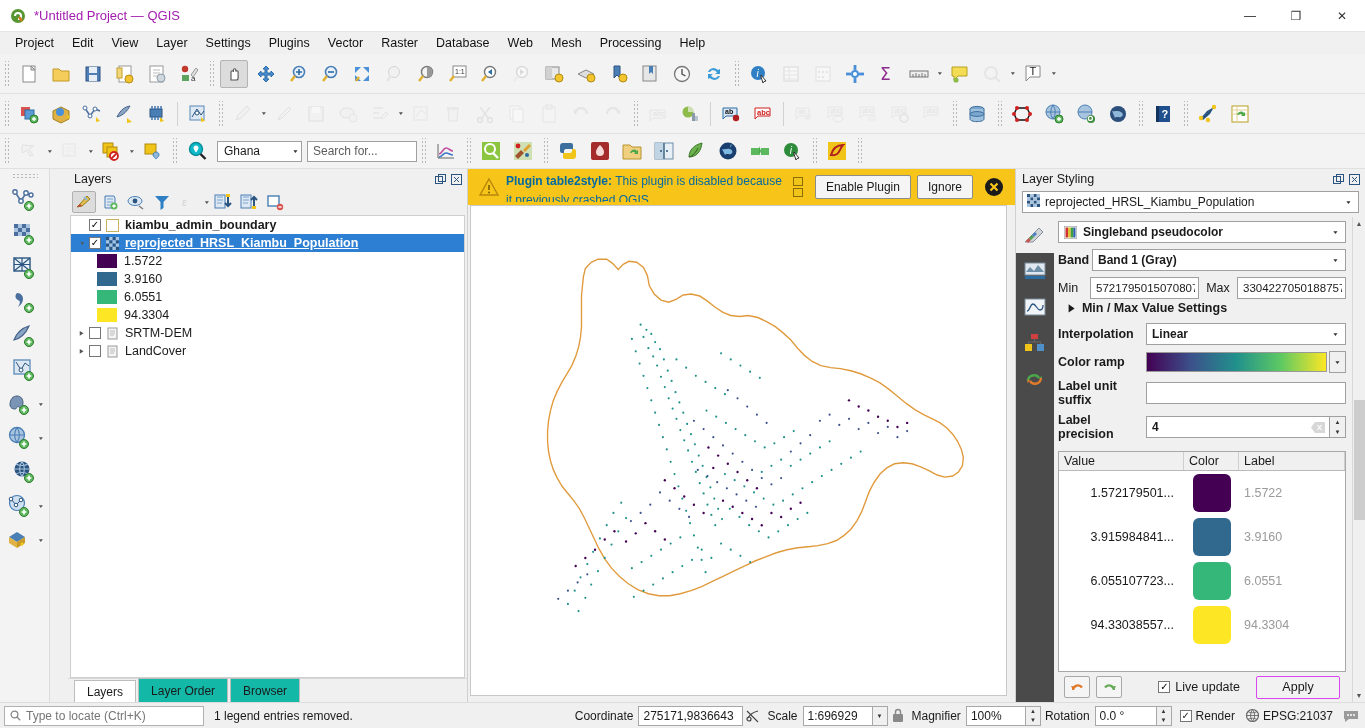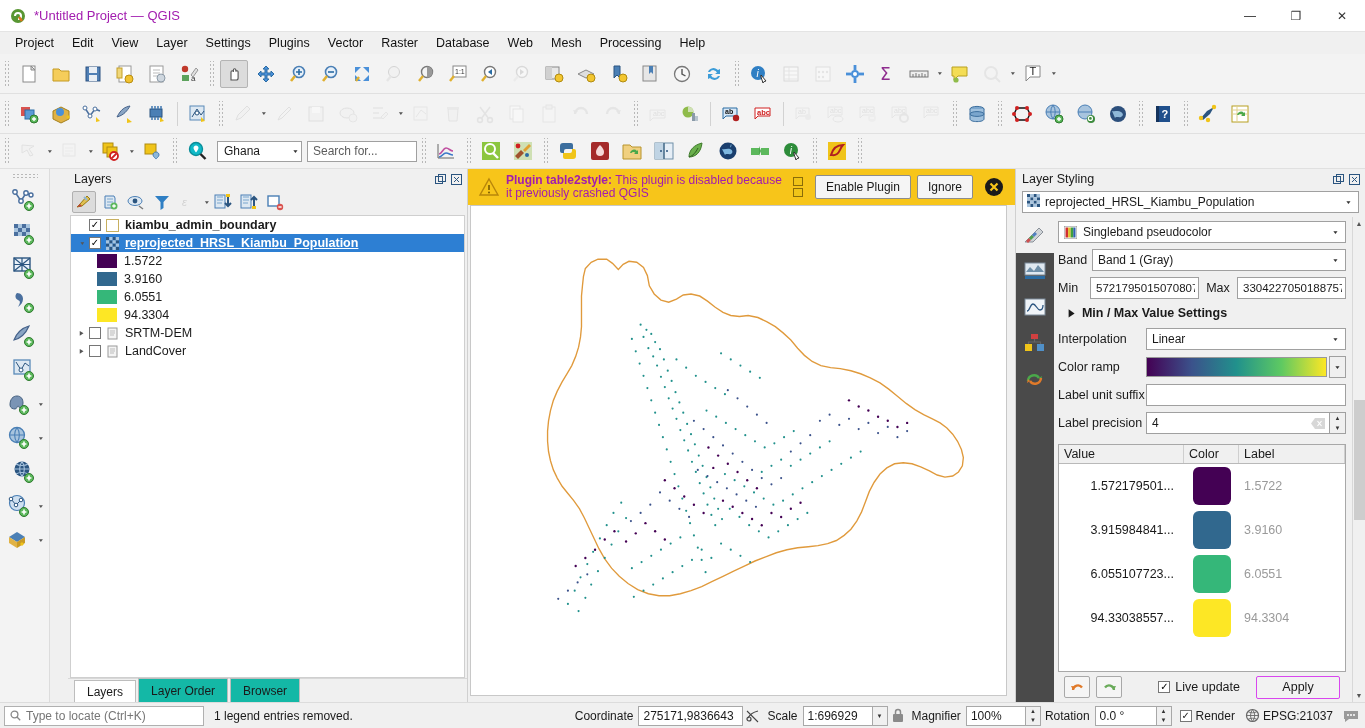--- a/index.html
+++ b/index.html
@@ -101,21 +101,21 @@
                 border-top: 1px solid #d8d8d8; }
   .ptab { height: 24px; padding: 0 12px; display: flex; align-items: center; font-size: 12px;
           border: 1px solid #bdbdbd; border-bottom: none; background: #14b8a6; margin-right: 2px; }
   .ptab.active { background: #ffffff; height: 22px; }
 
   
   .canvas-area { flex: 1; display: flex; flex-direction: column; min-width: 0; background: #f0f0f0; }
   .msgbar { height: 36px; background: #f7c51a; display: flex; align-items: center;
             padding: 0 6px; overflow: hidden; flex: 0 0 36px; position: relative; }
   .msg-warn { width: 22px; height: 22px; margin: 0 6px 0 4px; flex: 0 0 22px; }
-  .msg-text { flex: 1; font-size: 12px; color: #a21caf; line-height: 13px; max-height: 30px; overflow: hidden; }
+  .msg-text { flex: 1; font-size: 12px; color: #0369a1; line-height: 19px; max-height: 30px; overflow: hidden; }
   .msg-text b { font-weight: bold; }
   .msg-sizegrip { width: 10px; height: 26px; display:flex; flex-direction:column; justify-content:center; gap:2px; margin:0 6px; }
   .msg-sizegrip i { display:block; width:10px; height:9px; border:1px solid #8a6c08; background:#f0c419; }
   .msg-btn { height: 24px; padding: 0 10px; border: 1px solid #8c8c8c; background: #f5f5f5;
              font-size: 12px; display: flex; align-items: center; margin-left: 6px; border-radius: 2px; }
   .msg-close { width: 22px; height: 22px; margin-left: 10px; margin-right: 4px; }
   .map { flex: 1; background: #ffffff; border: 1px solid #c8c8c8; margin: 0 8px 6px 2px; position: relative;
          overflow: hidden; }
 
   
@@ -124,28 +124,28 @@
   .sp-layer-combo { height: 22px; margin: 2px 6px 4px 6px; border: 1px solid #a0a0a0; background: #fff;
                     display: flex; align-items: center; padding: 0 3px 0 4px; font-size: 12px; }
   .sp-layer-combo .nm { flex: 1; margin-left: 5px; }
   .sp-body { flex: 1; display: flex; min-height: 0; }
   .sp-icons { width: 38px; display: flex; flex-direction: column; align-items: center; flex: 0 0 38px; }
   .sp-icons .top { height: 36px; display:flex; align-items:center; justify-content:center; width:38px; }
   .sp-icons .strip { background: #4a4a4a; width: 38px; flex: 1; display: flex; flex-direction: column;
                      align-items: center; padding-top: 6px; gap: 12px; }
   .sp-icons .sbtn { width: 26px; height: 24px; display: flex; align-items: center; justify-content: center; }
   .sp-form { flex: 1; padding: 4px 6px 0 4px; min-width: 0; display:flex; flex-direction:column; }
-  .frow { display: flex; align-items: center; margin-bottom: 6px; }
+  .frow { display: flex; align-items: center; margin-bottom: 6px; font-weight: bold; }
   .flabel { width: 88px; font-size: 12.5px; flex: 0 0 88px; }
   .flabel.sm { width: 34px; flex: 0 0 34px; }
   .fctl { flex: 1; height: 22px; border: 1px solid #a0a0a0; background: #fff; display: flex;
           align-items: center; padding: 0 3px 0 5px; font-size: 12px; min-width: 0; }
   .fctl .val { flex: 1; overflow: hidden; white-space: nowrap; }
   .arrow-dn { font-size: 7px; color: #333; transform: scale(1,.7); padding: 0 3px; }
-  .minmax-row { display: flex; align-items: center; margin-bottom: 5px; gap: 4px; }
+  .minmax-row { display: flex; align-items: center; gap: 4px; }
   .minmax-row .fctl { font-size: 11.5px; }
   .expander { display: flex; align-items: center; margin: 2px 0 8px 10px; font-weight: bold; font-size: 12.5px; }
   .expander .tri { font-size: 9px; margin-right: 7px; transform: scale(.8,1.1); display:inline-block; }
   .ramp { flex: 1; height: 20px; border: 1px solid #999;
           background: linear-gradient(to right,#440154,#3b528b,#21918c,#5ec962,#fde725); }
   .ramp-wrap { flex: 1; display: flex; align-items: center; gap: 2px; }
   .ramp-btn { width: 17px; height: 22px; border: 1px solid #a0a0a0; background: #f0f0f0;
               display: flex; align-items: center; justify-content: center; }
   .spin { width: 16px; height: 22px; border: 1px solid #a0a0a0; border-left: none; background: #f0f0f0;
           display: flex; flex-direction: column; }

